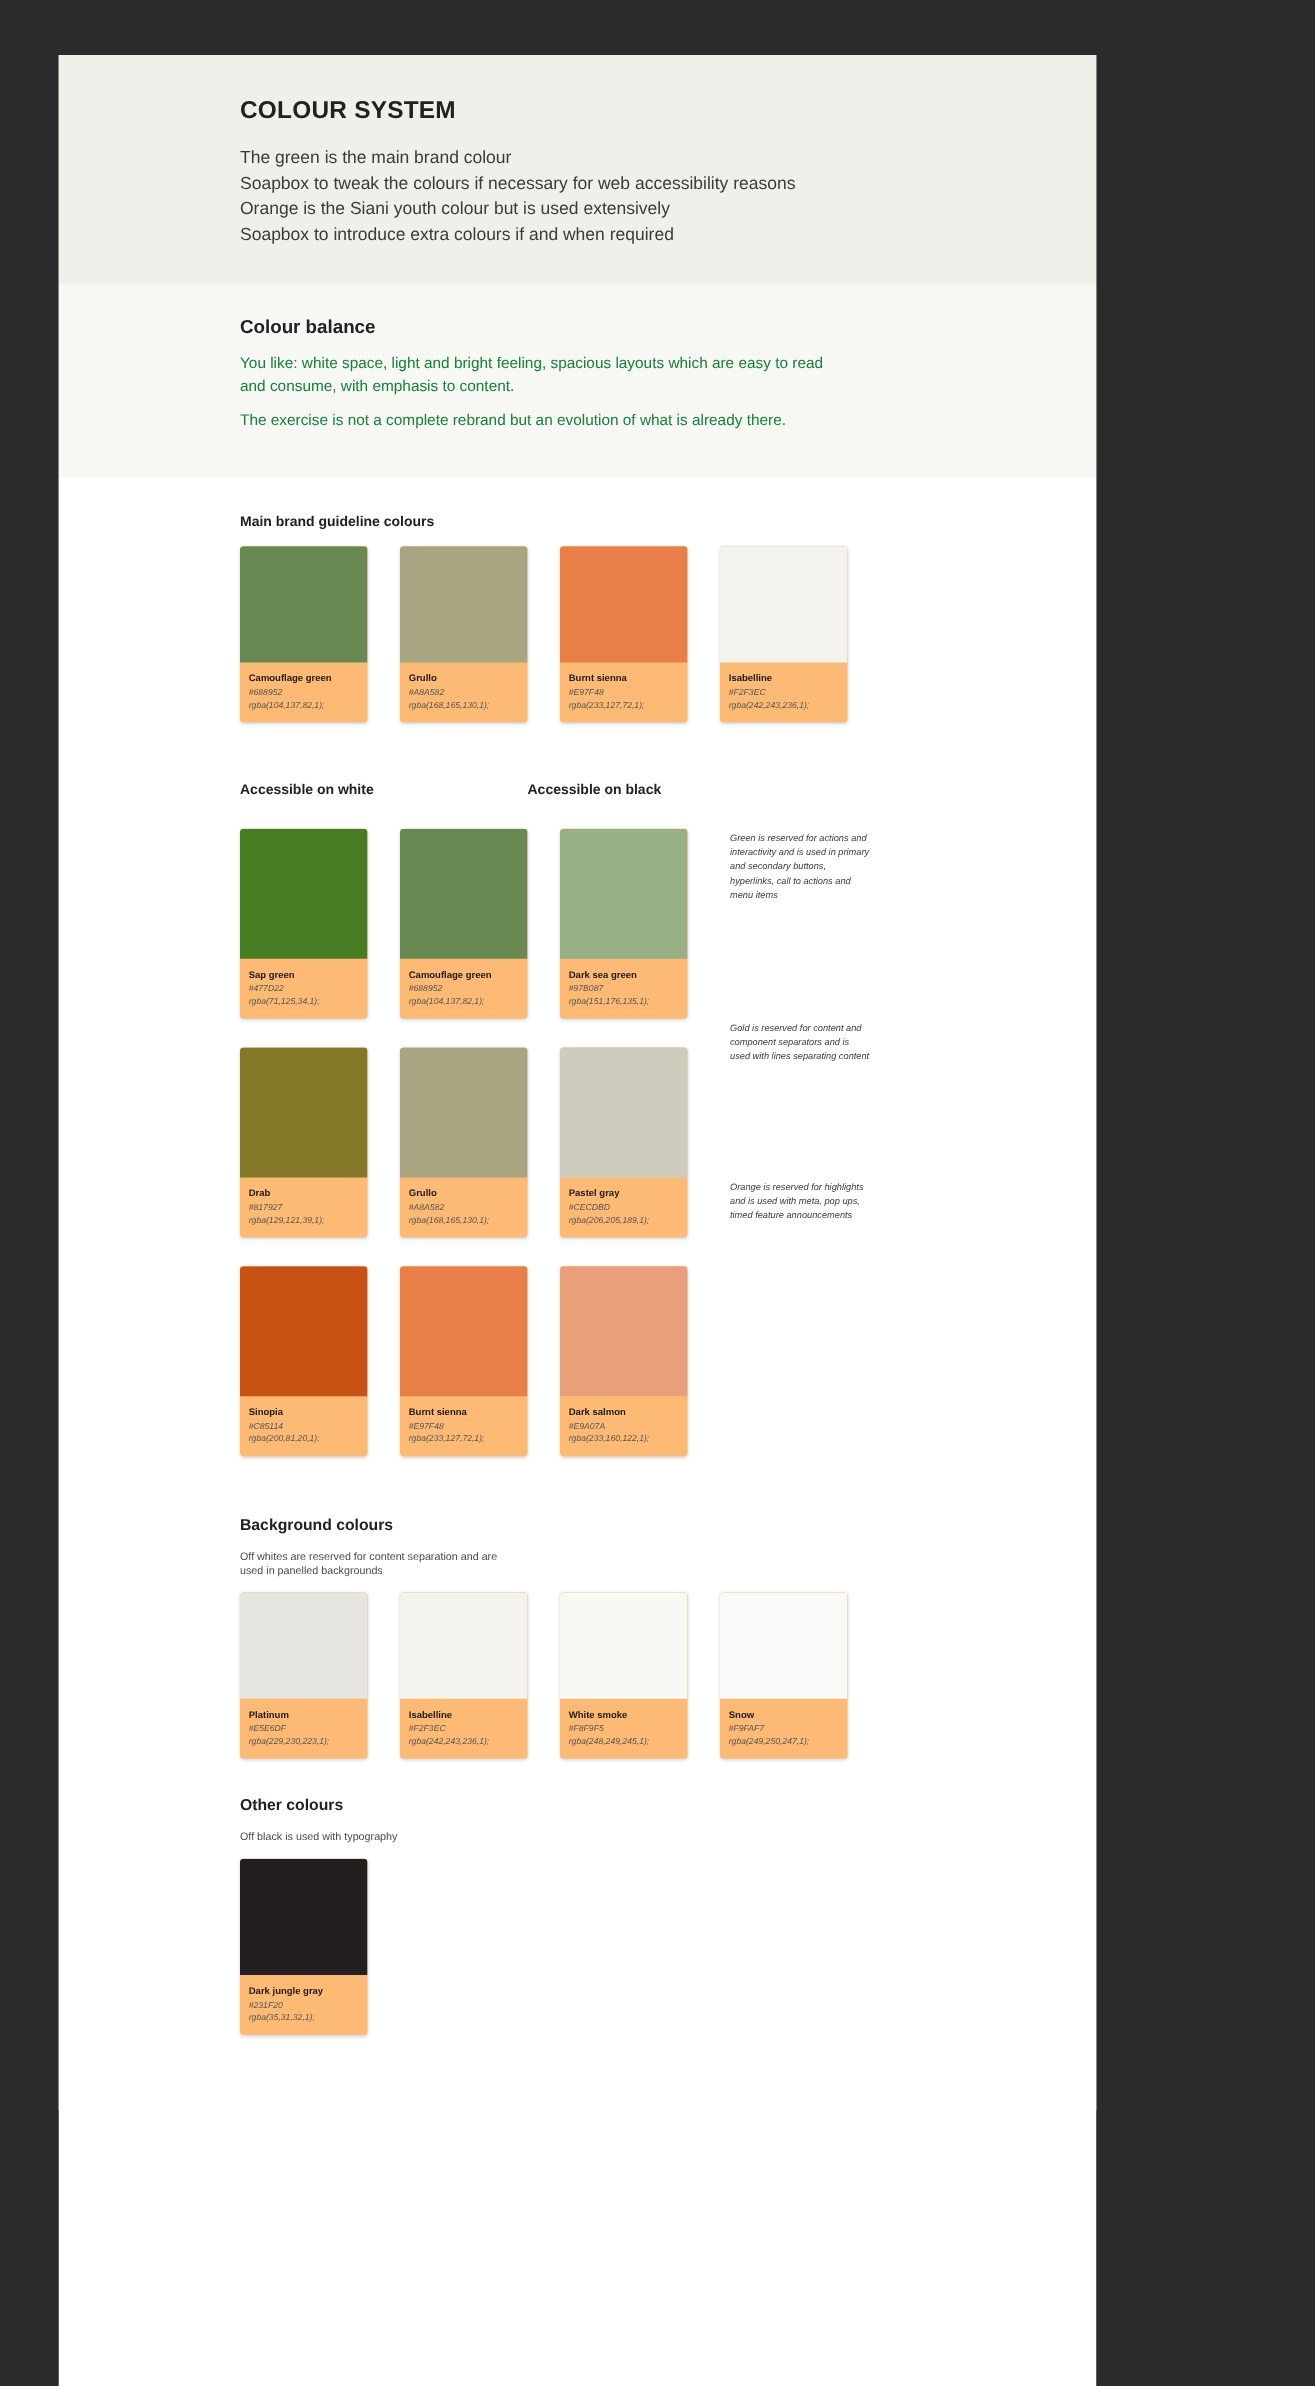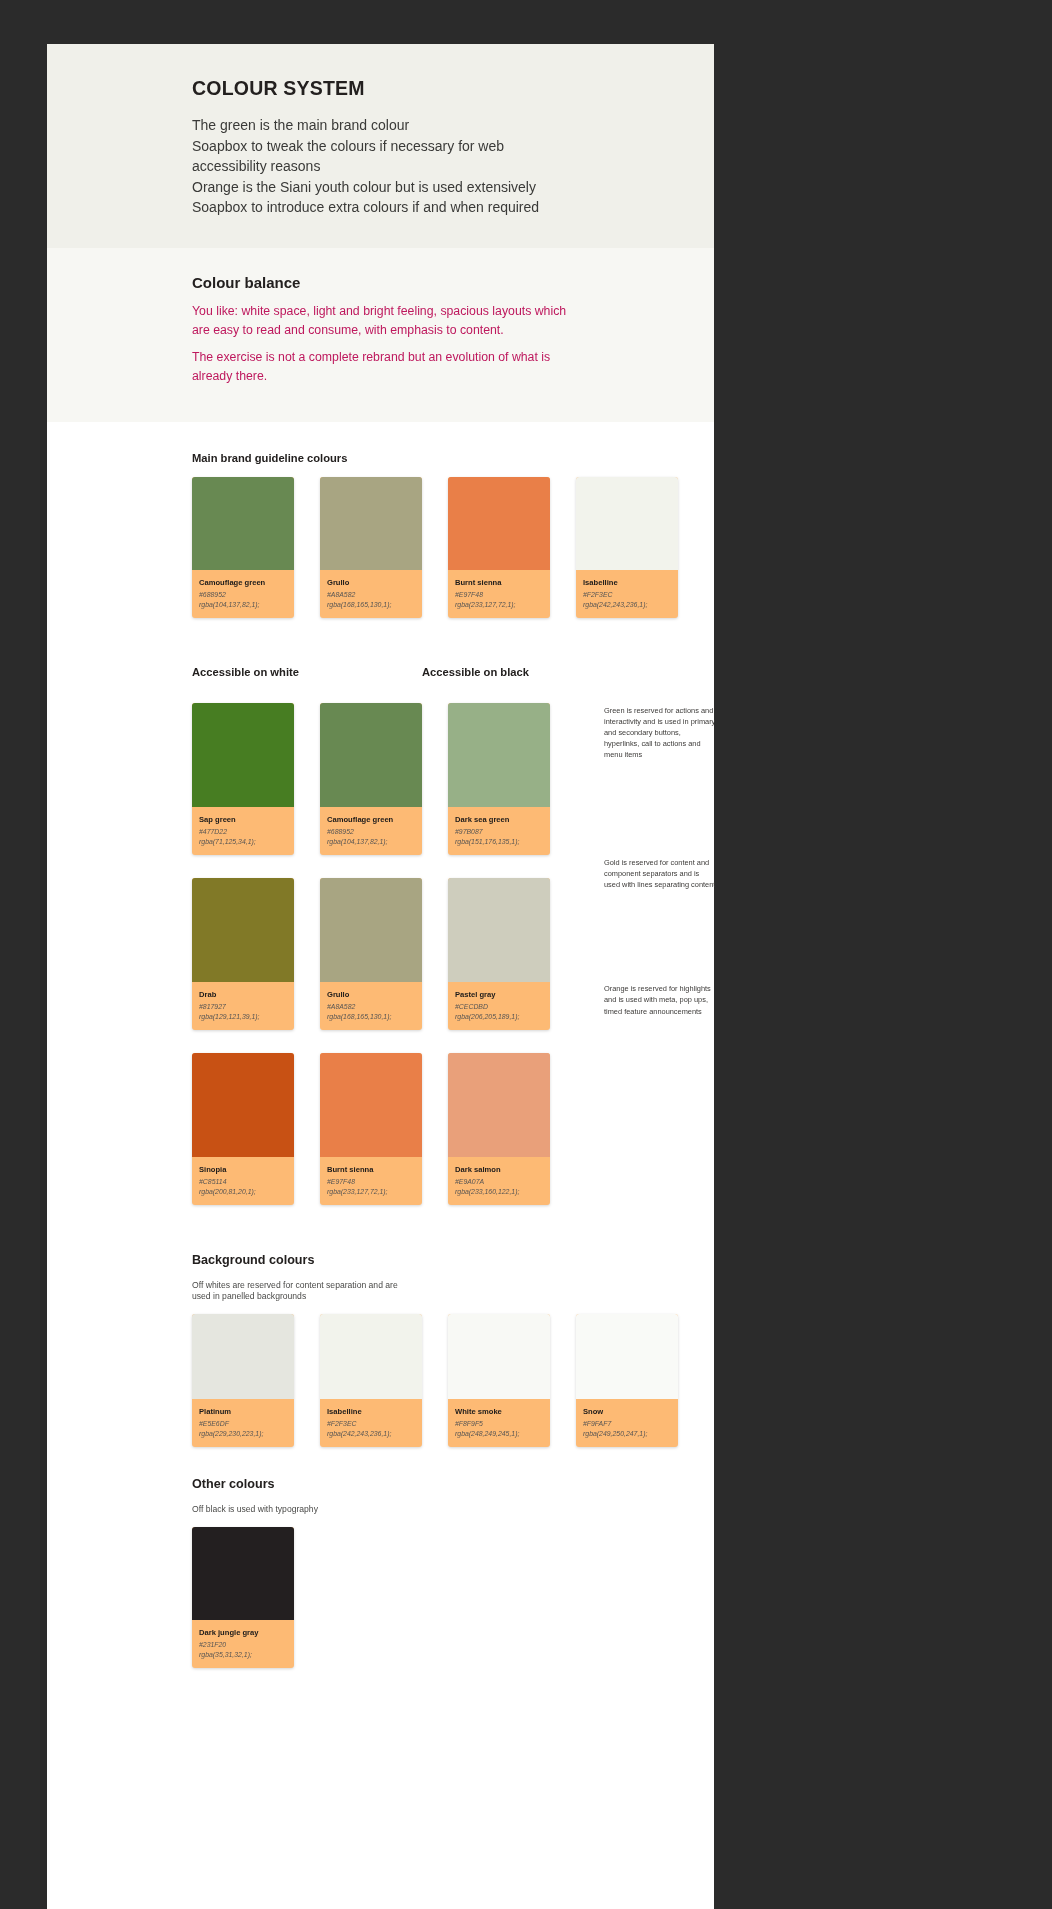--- a/index.html
+++ b/index.html
@@ -12,21 +12,21 @@
     width: 1052px;
     min-height: 1909px;
     margin: 0 auto;
     background: #2b2b2b;
     position: relative;
   }
   .sheet {
     position: absolute;
     left: 47px;
     top: 44px;
-    width: 667px;
+    width: 830px;
     background: #ffffff;
     min-height: 1865px;
   }
 
   
   .panel-a {
     background: #f0f0ea;
     padding: 33px 145px 30px 145px;
   }
   .panel-b {
@@ -47,21 +47,21 @@
     margin-bottom: 11px;
   }
   .lede-line {
     font-size: 14px;
     line-height: 20.5px;
     color: #3a3a38;
   }
   .para {
     font-size: 12.3px;
     line-height: 19px;
-    color: #be185d;
+    color: #15803d;
     max-width: 470px;
   }
   .para + .para { margin-top: 8px; }
 
   
   .body {
     background: #ffffff;
     padding: 30px 145px 60px 145px;
   }
   .sec-head {
@@ -120,21 +120,22 @@
   }
   .acc-heads .h1 { width: 230px; flex: none; }
   .acc-heads .h2 { flex: none; }
   .acc-wrap { display: flex; gap: 26px; }
   .acc-col { display: flex; flex-direction: column; gap: 23px; }
   .annot-col {
     display: flex;
     flex-direction: column;
     width: 112px;
     flex: none;
-    margin-left: 28px;
+    margin-left: 8px;
+    font-style: italic;
   }
   .annot {
     font-size: 7.4px;
     line-height: 11.2px;
     color: #3c3a38;
   }
   .annot.a1 { margin-top: 2px; }
   .annot.a2 { margin-top: 96px; }
   .annot.a3 { margin-top: 93px; }
 </style>

